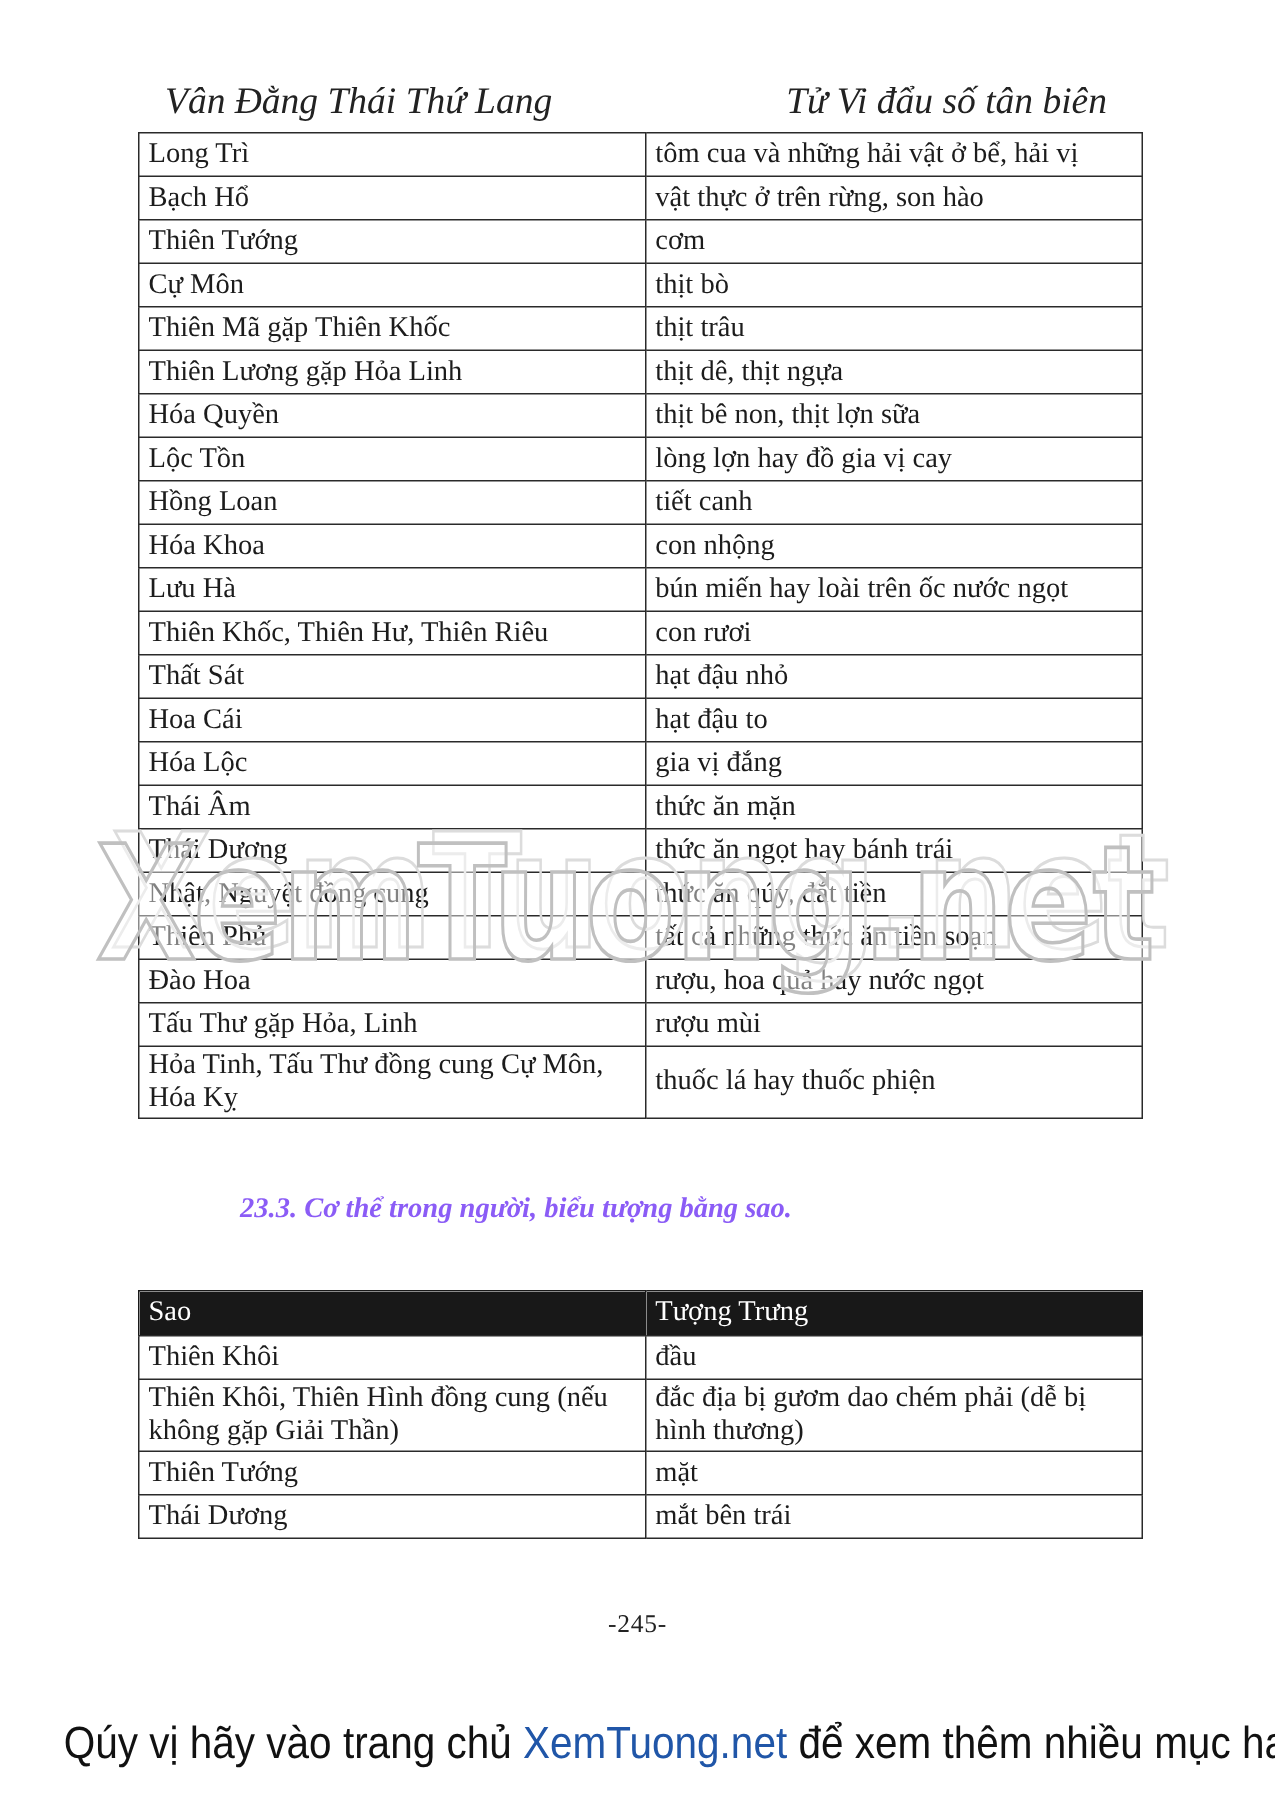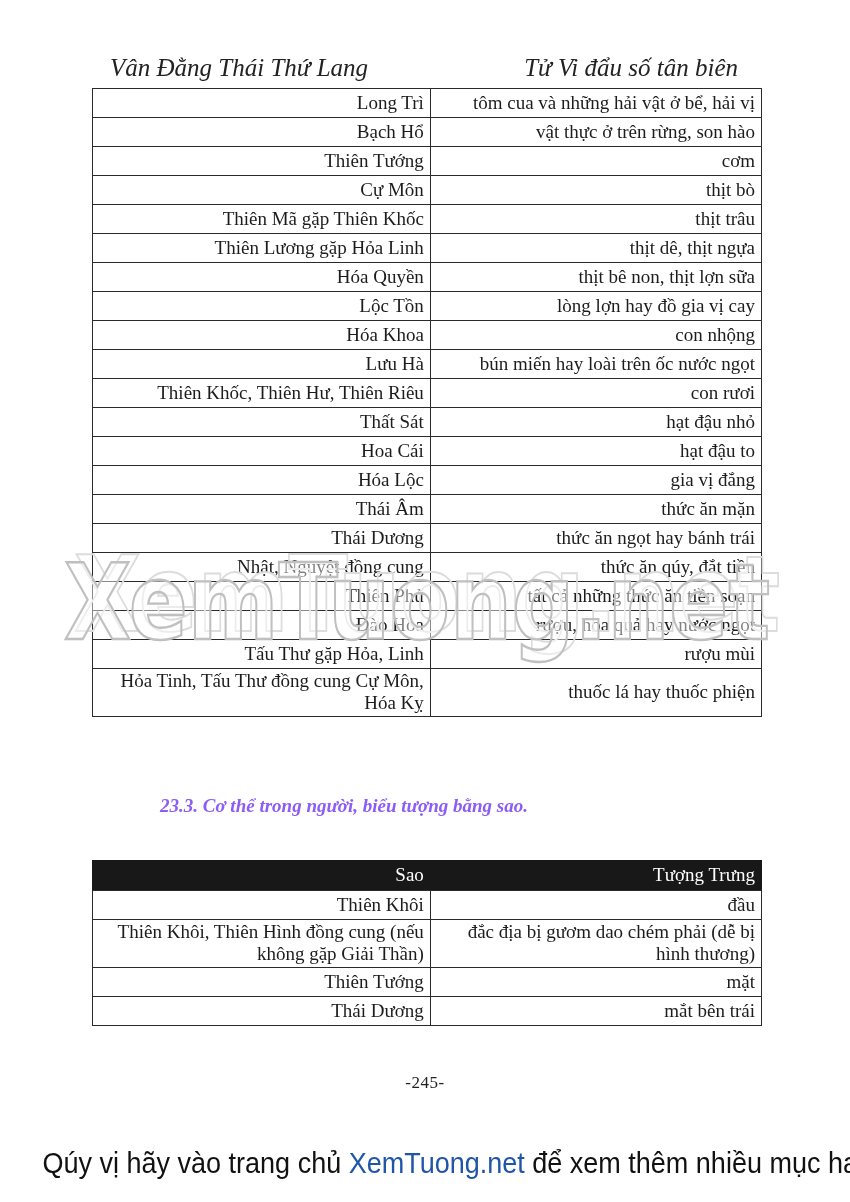--- a/index.html
+++ b/index.html
@@ -11,21 +11,21 @@
   .running-head { position:absolute; top:54px; font-style:italic; font-size:25px; color:#222; }
   .running-head.left  { left:110px; }
   .running-head.right { right:112px;font-style:italic; }
 
   table.doc-table {
     position:absolute; border-collapse:collapse; table-layout:fixed;
     width:670px; left:92px; background:transparent;
   }
   table.doc-table td, table.doc-table th {
     border:1.6px solid #2a2a2a;
-    text-align:right; vertical-align:middle;
+    text-align:left; vertical-align:middle;
     font-size:19px; line-height:1.18; padding:1px 6px;
     overflow:hidden;
   }
   table.t1 { top:88px; }
   table.t1 td { height:26px; }
   table.t2 { top:860px; }
   table.t2 td { height:26px; }
   table.t2 th {
     background:#181818; color:#ffffff; font-weight:normal;
     height:27px; border-color:#181818; border-bottom-color:#2a2a2a;
@@ -93,20 +93,24 @@
           <td>Thiên Lương gặp Hỏa Linh</td>
           <td>thịt dê, thịt ngựa</td>
         </tr>
         <tr>
           <td>Hóa Quyền</td>
           <td>thịt bê non, thịt lợn sữa</td>
         </tr>
         <tr>
           <td>Lộc Tồn</td>
           <td>lòng lợn hay đồ gia vị cay</td>
+        </tr>
+        <tr>
+          <td>Hồng Loan</td>
+          <td>tiết canh</td>
         </tr>
         <tr>
           <td>Hóa Khoa</td>
           <td>con nhộng</td>
         </tr>
         <tr>
           <td>Lưu Hà</td>
           <td>bún miến hay loài trên ốc nước ngọt</td>
         </tr>
         <tr>

